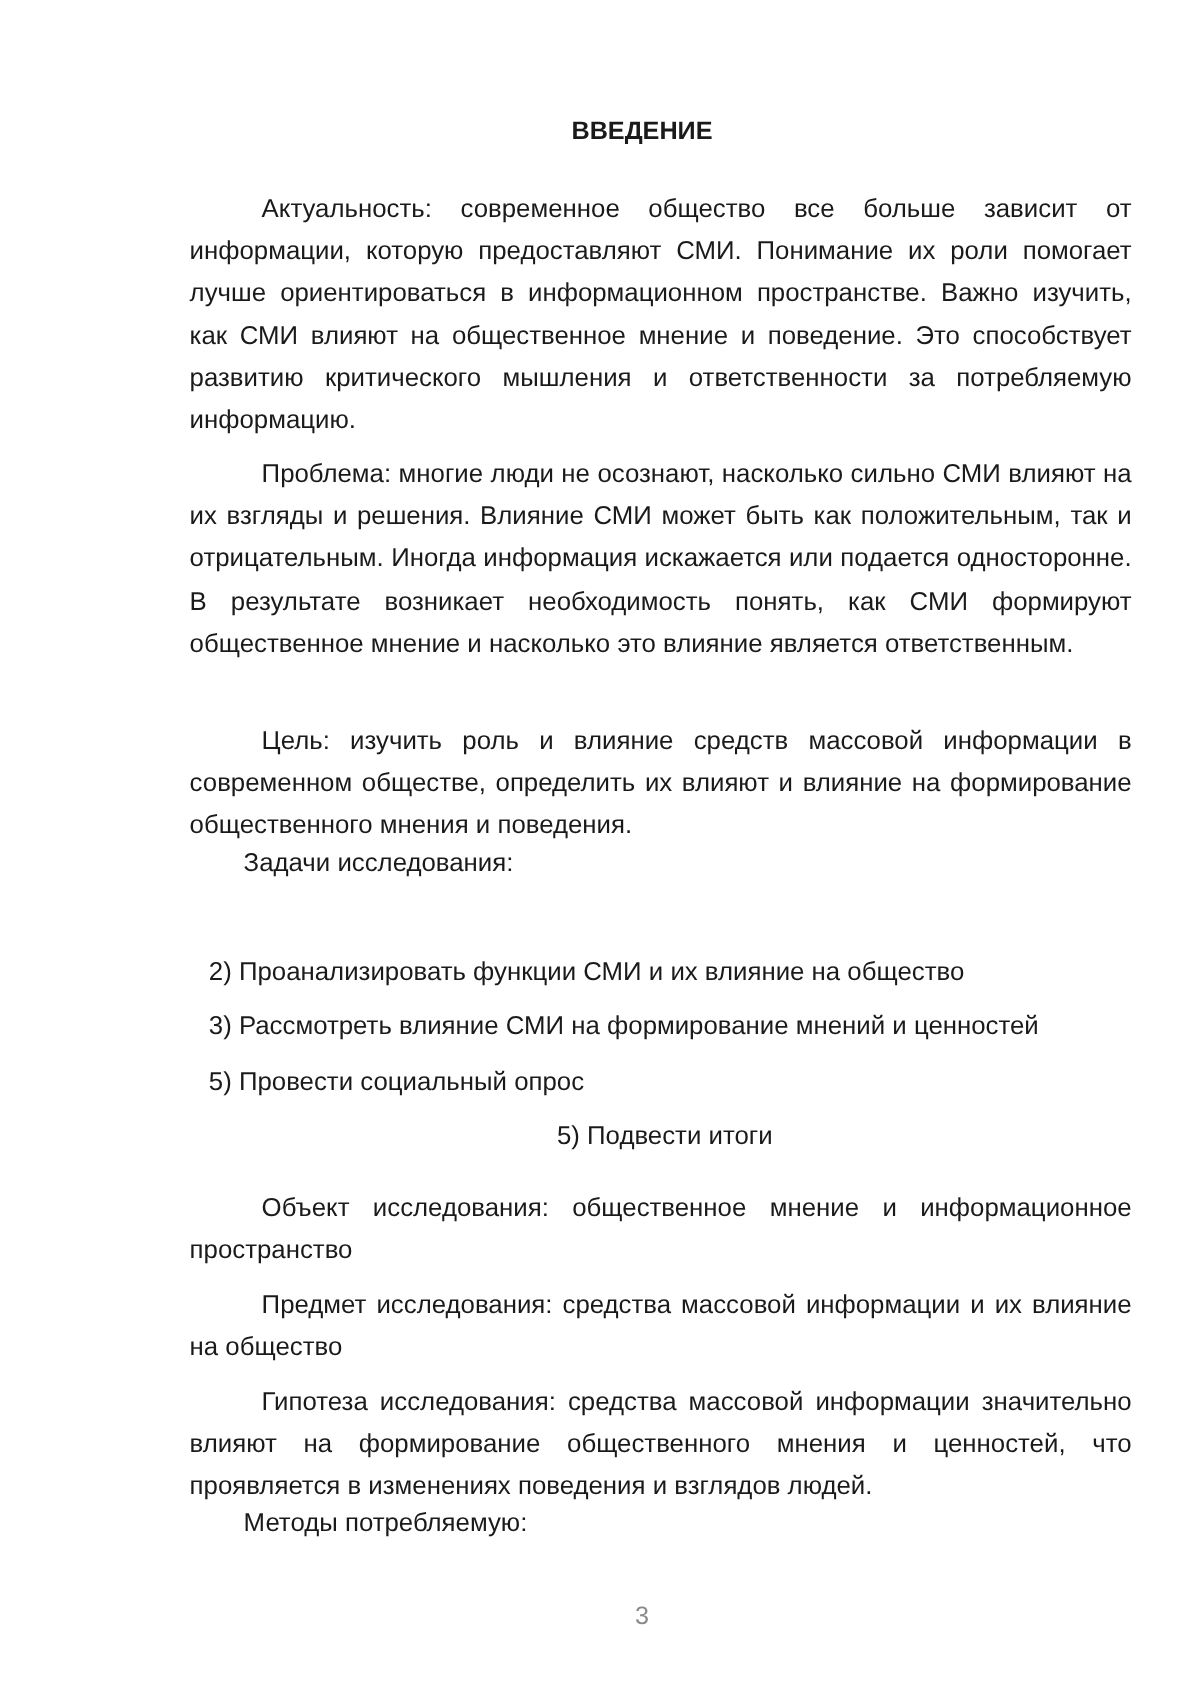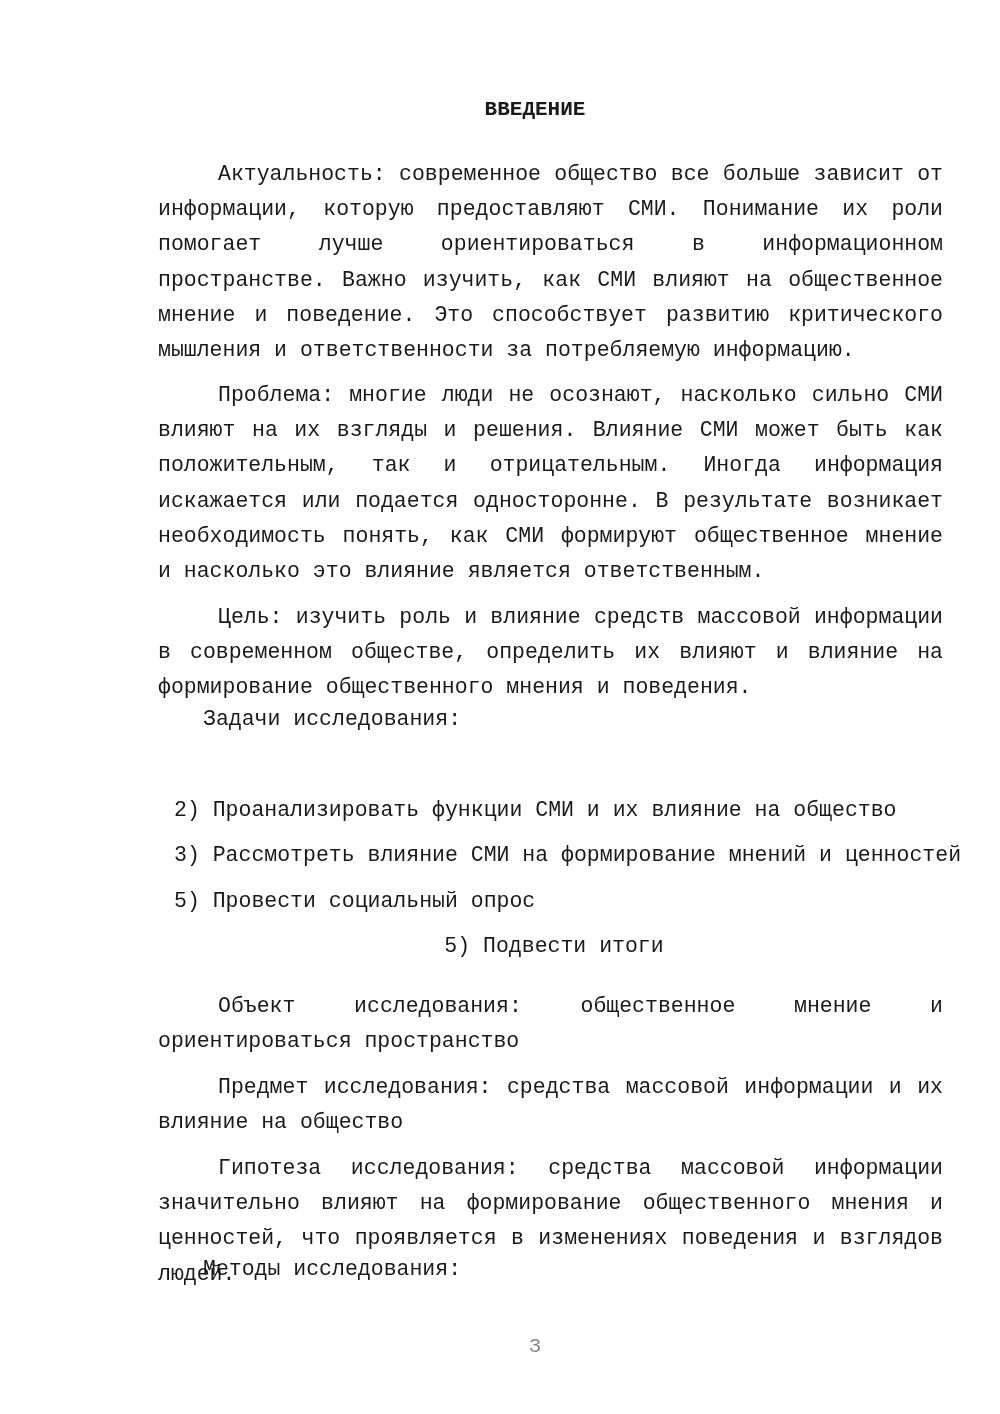--- a/index.html
+++ b/index.html
@@ -1,20 +1,20 @@
 <!DOCTYPE html>
 <html><head>
 <meta charset="utf-8">
 <style>
   html, body { margin: 0; padding: 0; background: #ffffff; }
   body { width: 1000px; height: 1414px; position: relative; overflow: hidden; }
   .page {
     position: absolute; left: 0; top: 0; width: 1000px; height: 1414px;
     background: #ffffff;
-    font-family: Liberation Mono, monospace;
+    font-family: Liberation Sans, sans-serif;
     color: #1a1a1a;
     font-size: 21.5px;
   }
   .title {
     position: absolute; left: 143px; width: 784px; top: 96px;
     text-align: center; font-weight: bold; font-size: 21px; line-height: 28px;
   }
   .para {
     position: absolute; left: 143px; width: 785px;
     line-height: 35.2px; text-align: justify; text-indent: 60px;
@@ -45,23 +45,23 @@
 
   <p class="para" style="top:585px;">Цель: изучить роль и влияние средств массовой информации в современном обществе, определить их влияют и влияние на формирование общественного мнения и поведения.</p>
 
   <p class="plain" style="top:704px;">Задачи исследования:</p>
 
   <p class="list-item" style="top:795px;">2) Проанализировать функции СМИ и их влияние на общество</p>
   <p class="list-item" style="top:840px;">3) Рассмотреть влияние СМИ на формирование мнений и ценностей</p>
   <p class="list-item" style="top:886px;">5) Провести социальный опрос</p>
   <p class="list-item" style="top:931px;text-align:center;">5) Подвести итоги</p>
 
-  <p class="para" style="top:974px;">Объект исследования: общественное мнение и ориентироваться пространство</p>
+  <p class="para" style="top:974px;">Объект исследования: общественное мнение и информационное пространство</p>
 
   <p class="para" style="top:1055px;">Предмет исследования: средства массовой информации и их влияние на общество</p>
 
   <p class="para" style="top:1136px;">Гипотеза исследования: средства массовой информации значительно влияют на формирование общественного мнения и ценностей, что проявляется в изменениях поведения и взглядов людей.</p>
 
-  <p class="plain" style="top:1254px;">Методы исследования:</p>
+  <p class="plain" style="top:1254px;">Методы потребляемую:</p>
 
   <div class="page-num">3</div>
 
 </div>
 
 </body></html>

